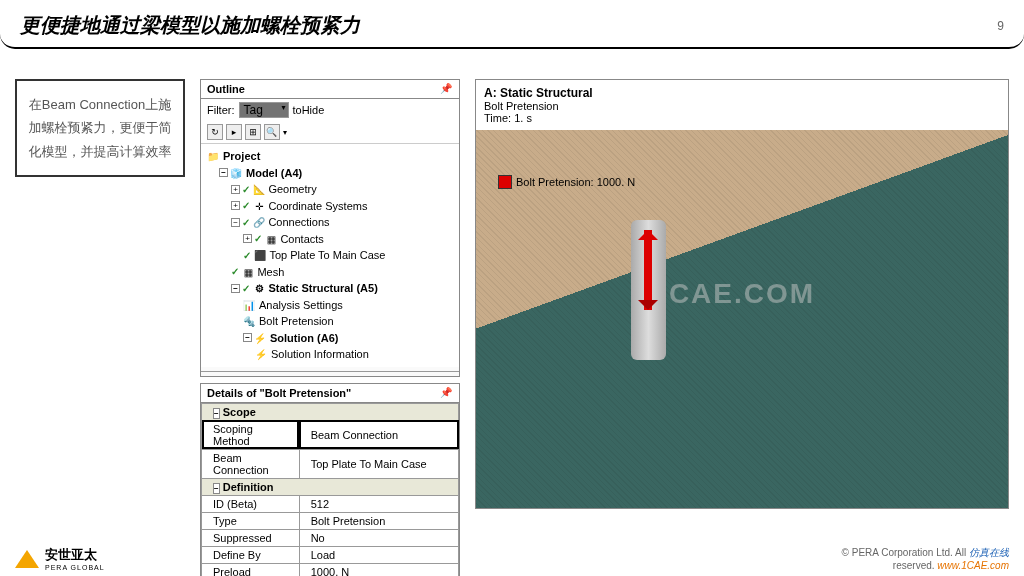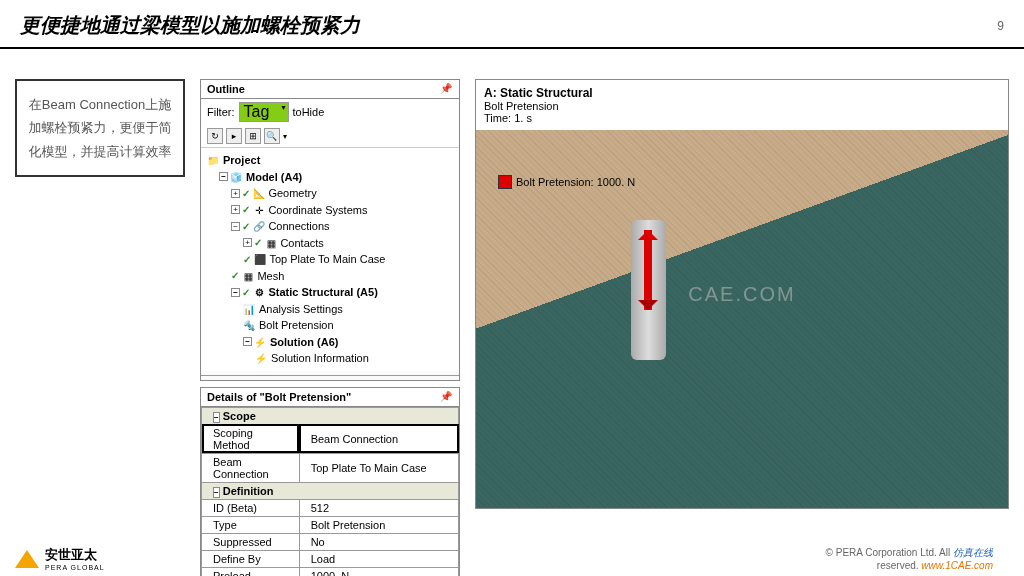--- a/index.html
+++ b/index.html
@@ -1,17 +1,17 @@
 <!DOCTYPE html>
 <html><head>
 <meta charset="utf-8">
 <style>
 * { box-sizing: border-box; margin: 0; padding: 0; }
 body { width: 1024px; height: 576px; font-family: Arial, sans-serif; background: #fff; position: relative; overflow: hidden; }
-.header { padding: 12px 20px 8px; border-bottom: 2px solid #000; display: flex; justify-content: space-between; align-items: center; }
+.header { padding: 12px 20px 8px; border-bottom: 2px solid #000; display: flex; justify-content: space-between; align-items: center; border-radius: 15px; }
 .title { font-size: 20px; font-weight: bold; font-style: italic; }
 .pagenum { font-size: 12px; color: #666; }
 .main { display: flex; padding: 30px 15px 10px 15px; gap: 15px; align-items: flex-start; }
 .leftbox { border: 2px solid #333; padding: 12px 10px; font-size: 13px; line-height: 1.8; color: #555; width: 170px; text-align: center; font-family: Liberation Sans, sans-serif; }
 .center { display: flex; flex-direction: column; gap: 6px; width: 260px; }
 .panel { border: 1px solid #888; background: #fafafa; font-size: 11px; }
 .panel-title { background: #fff; padding: 3px 6px; display: flex; justify-content: space-between; border-bottom: 1px solid #888; font-weight: bold; }
 .filter-row { padding: 3px 6px; display: flex; gap: 4px; align-items: center; background: #fff; }
 .toolbar-row { padding: 3px 6px; display: flex; gap: 3px; align-items: center; background: #fff; border-bottom: 1px solid #ccc; }
 .tb-icon { width: 16px; height: 16px; border: 1px solid #999; background: #eee; display: inline-block; font-size: 9px; text-align: center; line-height: 14px; }
@@ -25,36 +25,36 @@
 .details-table { width: 100%; border-collapse: collapse; font-size: 11px; background: #fff; }
 .details-table td { border: 1px solid #999; padding: 2px 11px; }
 .details-table td:first-child { width: 38%; }
 .section-row td { background: #e8e8d8; font-weight: bold; }
 .highlight-row td { outline: 2px solid #000; outline-offset: -2px; }
 .viewer { flex: 1; border: 1px solid #888; position: relative; height: 430px; overflow: hidden; background: linear-gradient(160deg, #c8ac8a 0%, #c8ac8a 40%, #3a6661 40%, #3a6661 100%); }
 .viewer-hdr { background: #fff; padding: 6px 8px; font-size: 11px; position: relative; z-index: 2; }
 .viewer-hdr b { font-size: 12px; }
 .legend { position: absolute; top: 95px; left: 22px; background: rgba(255,255,255,0.0); font-size: 11px; z-index: 2; display: flex; align-items: center; gap: 4px; }
 .legend-sw { width: 14px; height: 14px; background: #d00; border: 1px solid #333; }
-.watermark { position: absolute; top: 50%; left: 50%; transform: translate(-50%,-50%); color: rgba(200,200,200,0.5); font-size: 20px; font-weight: normal; z-index: 3; letter-spacing: 2px; pointer-events: none;}
+.watermark { position: absolute; top: 50%; left: 50%; transform: translate(-50%,-50%); color: rgba(200,200,200,0.5); font-size: 28px; font-weight: bold; z-index: 3; letter-spacing: 2px; pointer-events: none;}
 .cyl { position: absolute; left: 155px; top: 140px; width: 35px; height: 140px; background: linear-gradient(90deg,#aaa,#ddd,#aaa); border-radius: 6px; z-index: 1; }
 .arrow { position: absolute; left: 168px; top: 150px; width: 8px; height: 80px; background: #d00; z-index: 2; }
 .arrow::before { content:''; position:absolute; top:-10px; left:-6px; border:10px solid transparent; border-bottom-color:#d00; }
 .arrow::after { content:''; position:absolute; bottom:-10px; left:-6px; border:10px solid transparent; border-top-color:#a00; }
 .texture { position: absolute; inset: 0; opacity: 0.3; background: repeating-linear-gradient(45deg, transparent 0 3px, rgba(0,0,0,0.2) 3px 4px); z-index: 0; mix-blend-mode: multiply; }
-.footer { position: absolute; bottom: 0; left: 0; right: 16px; display: flex; justify-content: space-between; align-items: center; padding: 5px 15px; font-size: 10px; }
+.footer { position: absolute; bottom: 0; left: 0; right: 0; display: flex; justify-content: space-between; align-items: center; padding: 5px 15px; font-size: 10px; }
 .logo { display: flex; align-items: center; gap: 6px; }
 .logo-tri { width: 0; height: 0; border-left: 12px solid transparent; border-right: 12px solid transparent; border-bottom: 18px solid #f4a500; }
 .logo-text { font-size: 13px; font-weight: bold; }
 .copyright { text-align: right; color: #666; }
 .orange { color: #e67300; font-style: italic; }
 .blue { color: #1a5fb4; font-style: italic; }
 .sep { border-top: 1px solid #999; margin: 4px 0; }
 .pin { font-size: 10px; color: #666; cursor: pointer;}
-.dd { border:1px solid #999; padding:0 12px 0 4px; min-width:50px; font-size:16px; position:relative; background:#84cc16;}
+.dd { border:1px solid #999; padding:0 12px 0 4px; min-width:50px; font-size:12px; position:relative; background:#737373;}
 .dd::after{content:'▾'; position:absolute; right:2px; top:0; font-size:8px;}
 </style>
 </head>
 <body>
 
 <div class="header">
   <div class="title">更便捷地通过梁模型以施加螺栓预紧力</div>
   <div class="pagenum">9</div>
 </div>
 

